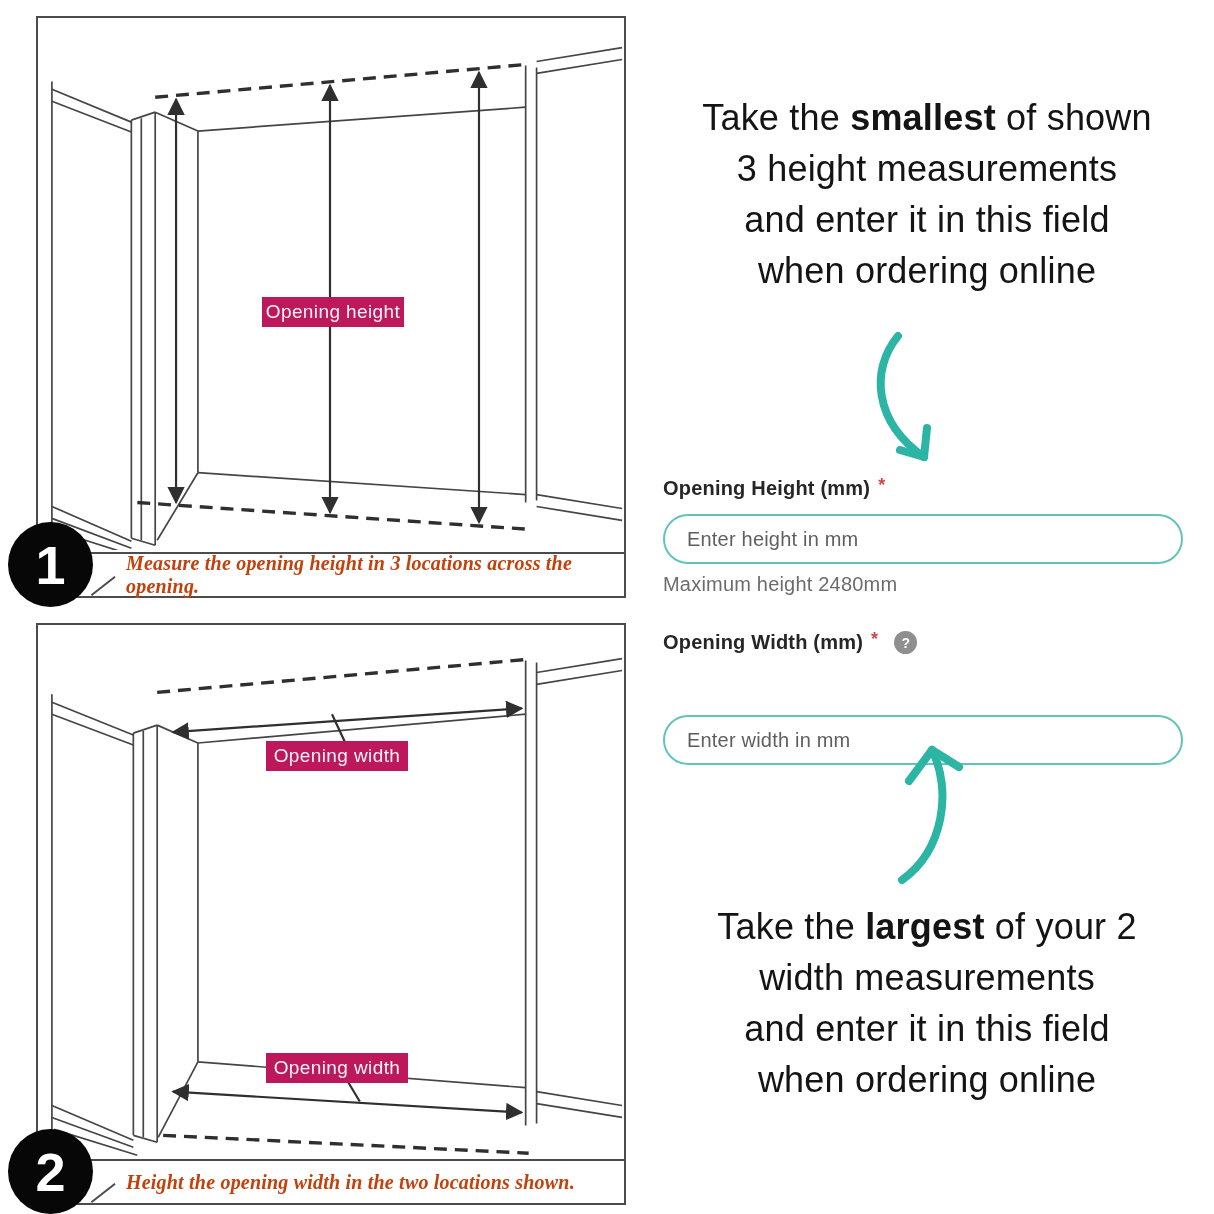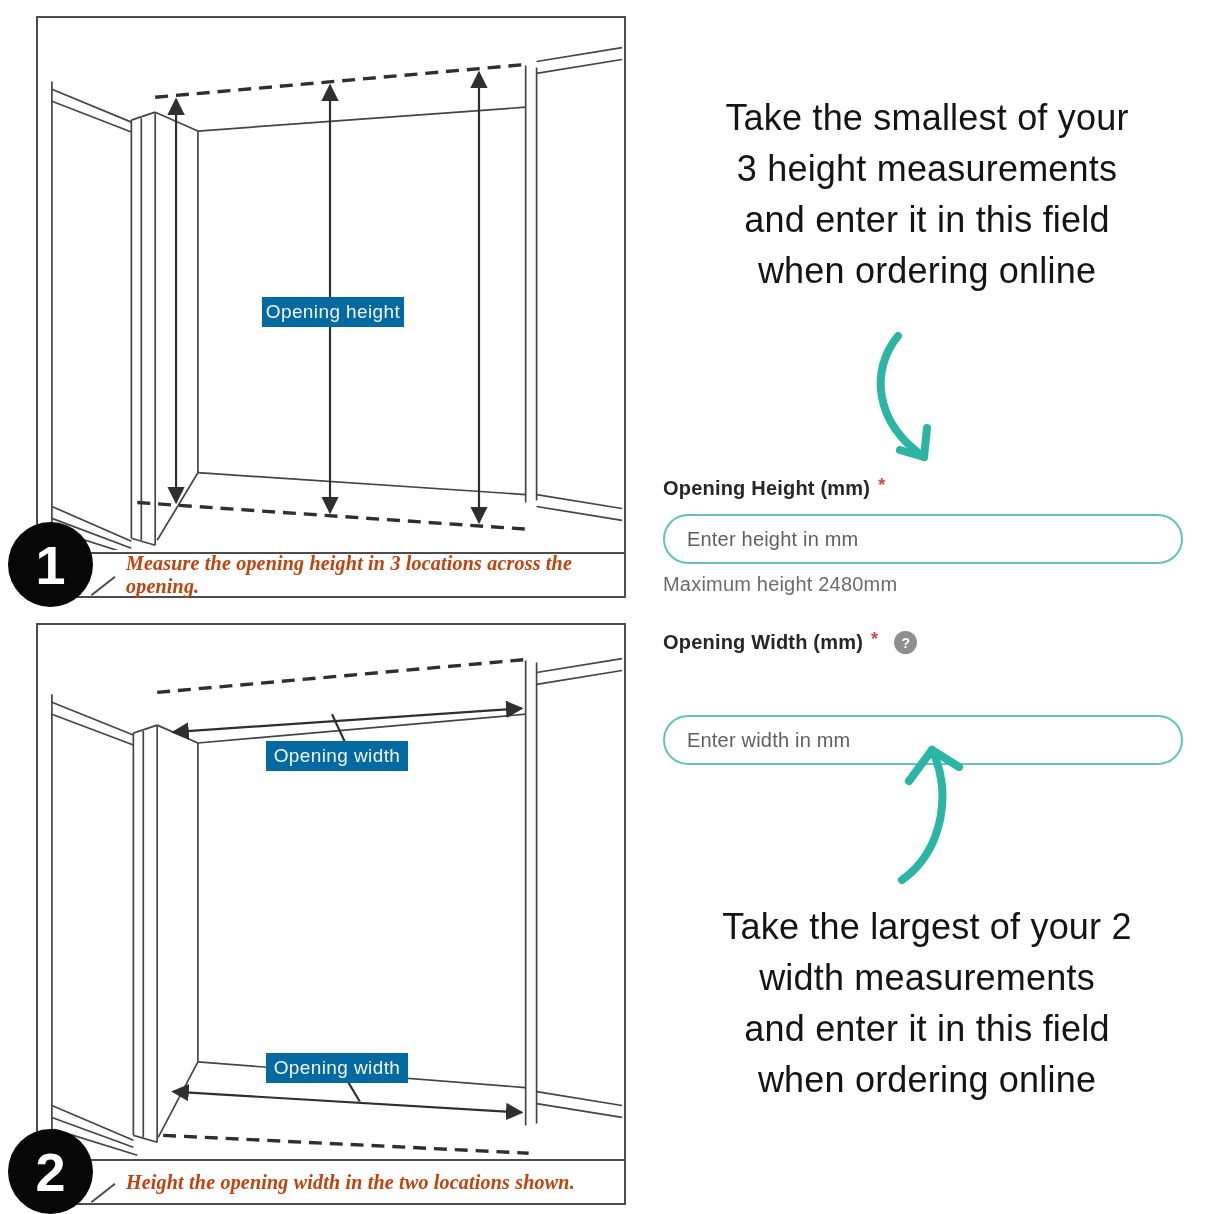--- a/index.html
+++ b/index.html
@@ -10,21 +10,21 @@
   
   .diagram{
     position:absolute;left:36px;width:590px;height:582px;
     border:2px solid #4c4c4c;background:#fff;box-sizing:border-box;
   }
   #diagram-height{top:16px;}
   #diagram-width{top:623px;}
   .draw-area{position:relative;width:586px;height:532px;}
   .line-art{display:block;width:586px;height:532px;}
   .measure-label{
-    position:absolute;background:#0369a1;color:#f4f4f4;
+    position:absolute;background:#be185d;color:#f4f4f4;
     font-size:19px;letter-spacing:.4px;line-height:30px;height:30px;
     width:142px;text-align:center;white-space:nowrap;
   }
   .caption-strip{
     position:absolute;left:0;right:0;bottom:0;height:44px;
     border-top:2px solid #4c4c4c;display:flex;align-items:center;
     padding-left:88px;box-sizing:border-box;
     font-family:"Liberation Serif", serif;font-style:italic;font-weight:600;
     font-size:20px;color:#c2410c;letter-spacing:.2px;
   }
@@ -36,21 +36,21 @@
   }
   .fold{
     position:absolute;left:54px;bottom:0px;width:30px;height:2px;
     background:#4c4c4c;transform:rotate(-38deg);transform-origin:left bottom;
   }
   
   .instruction{
     position:absolute;left:640px;width:574px;text-align:center;
     font-size:36px;line-height:51px;color:#141414;letter-spacing:.2px;
   }
-  .instruction b{font-weight:400;}
+  .instruction b{font-weight:700;}
   #instruction-height{top:92px;}
   #instruction-width{top:901px;}
   .teal-arrow{position:absolute;}
   #teal-arrow-down{left:858px;top:330px;}
   #teal-arrow-up{left:872px;top:728px;}
   .field-label{
     position:absolute;left:663px;font-size:20px;font-weight:700;color:#262626;
     letter-spacing:.2px;display:flex;align-items:flex-end;
   }
   #label-height{top:477px;}
@@ -177,21 +177,21 @@
       <div class="measure-label" style="left:228px;top:428px;">Opening width</div>
     </div>
     <div class="caption-strip">
       <span>Height the opening width in the two locations shown.</span>
     </div>
     <div class="fold"></div>
     <div class="badge">2</div>
   </figure>
 
   <div class="instruction" id="instruction-height">
-      <div><span>Take the </span><b>smallest</b><span> of your</span></div>
+      <div><span>Take the </span><b>smallest</b><span> of shown</span></div>
       <div><span>3 height measurements</span></div>
       <div><span>and enter it in this field</span></div>
       <div><span>when ordering online</span></div>
     </div>
 
   <svg class="teal-arrow" id="teal-arrow-down" width="110" height="140" viewBox="0 0 110 140">
     <g stroke="#2cb4a4" stroke-width="8" fill="none" stroke-linecap="round">
       <path d="M40,6 C12,40 16,92 66,127"></path>
       <path d="M66,127 L42,120"></path>
       <path d="M66,127 L69,98"></path>

